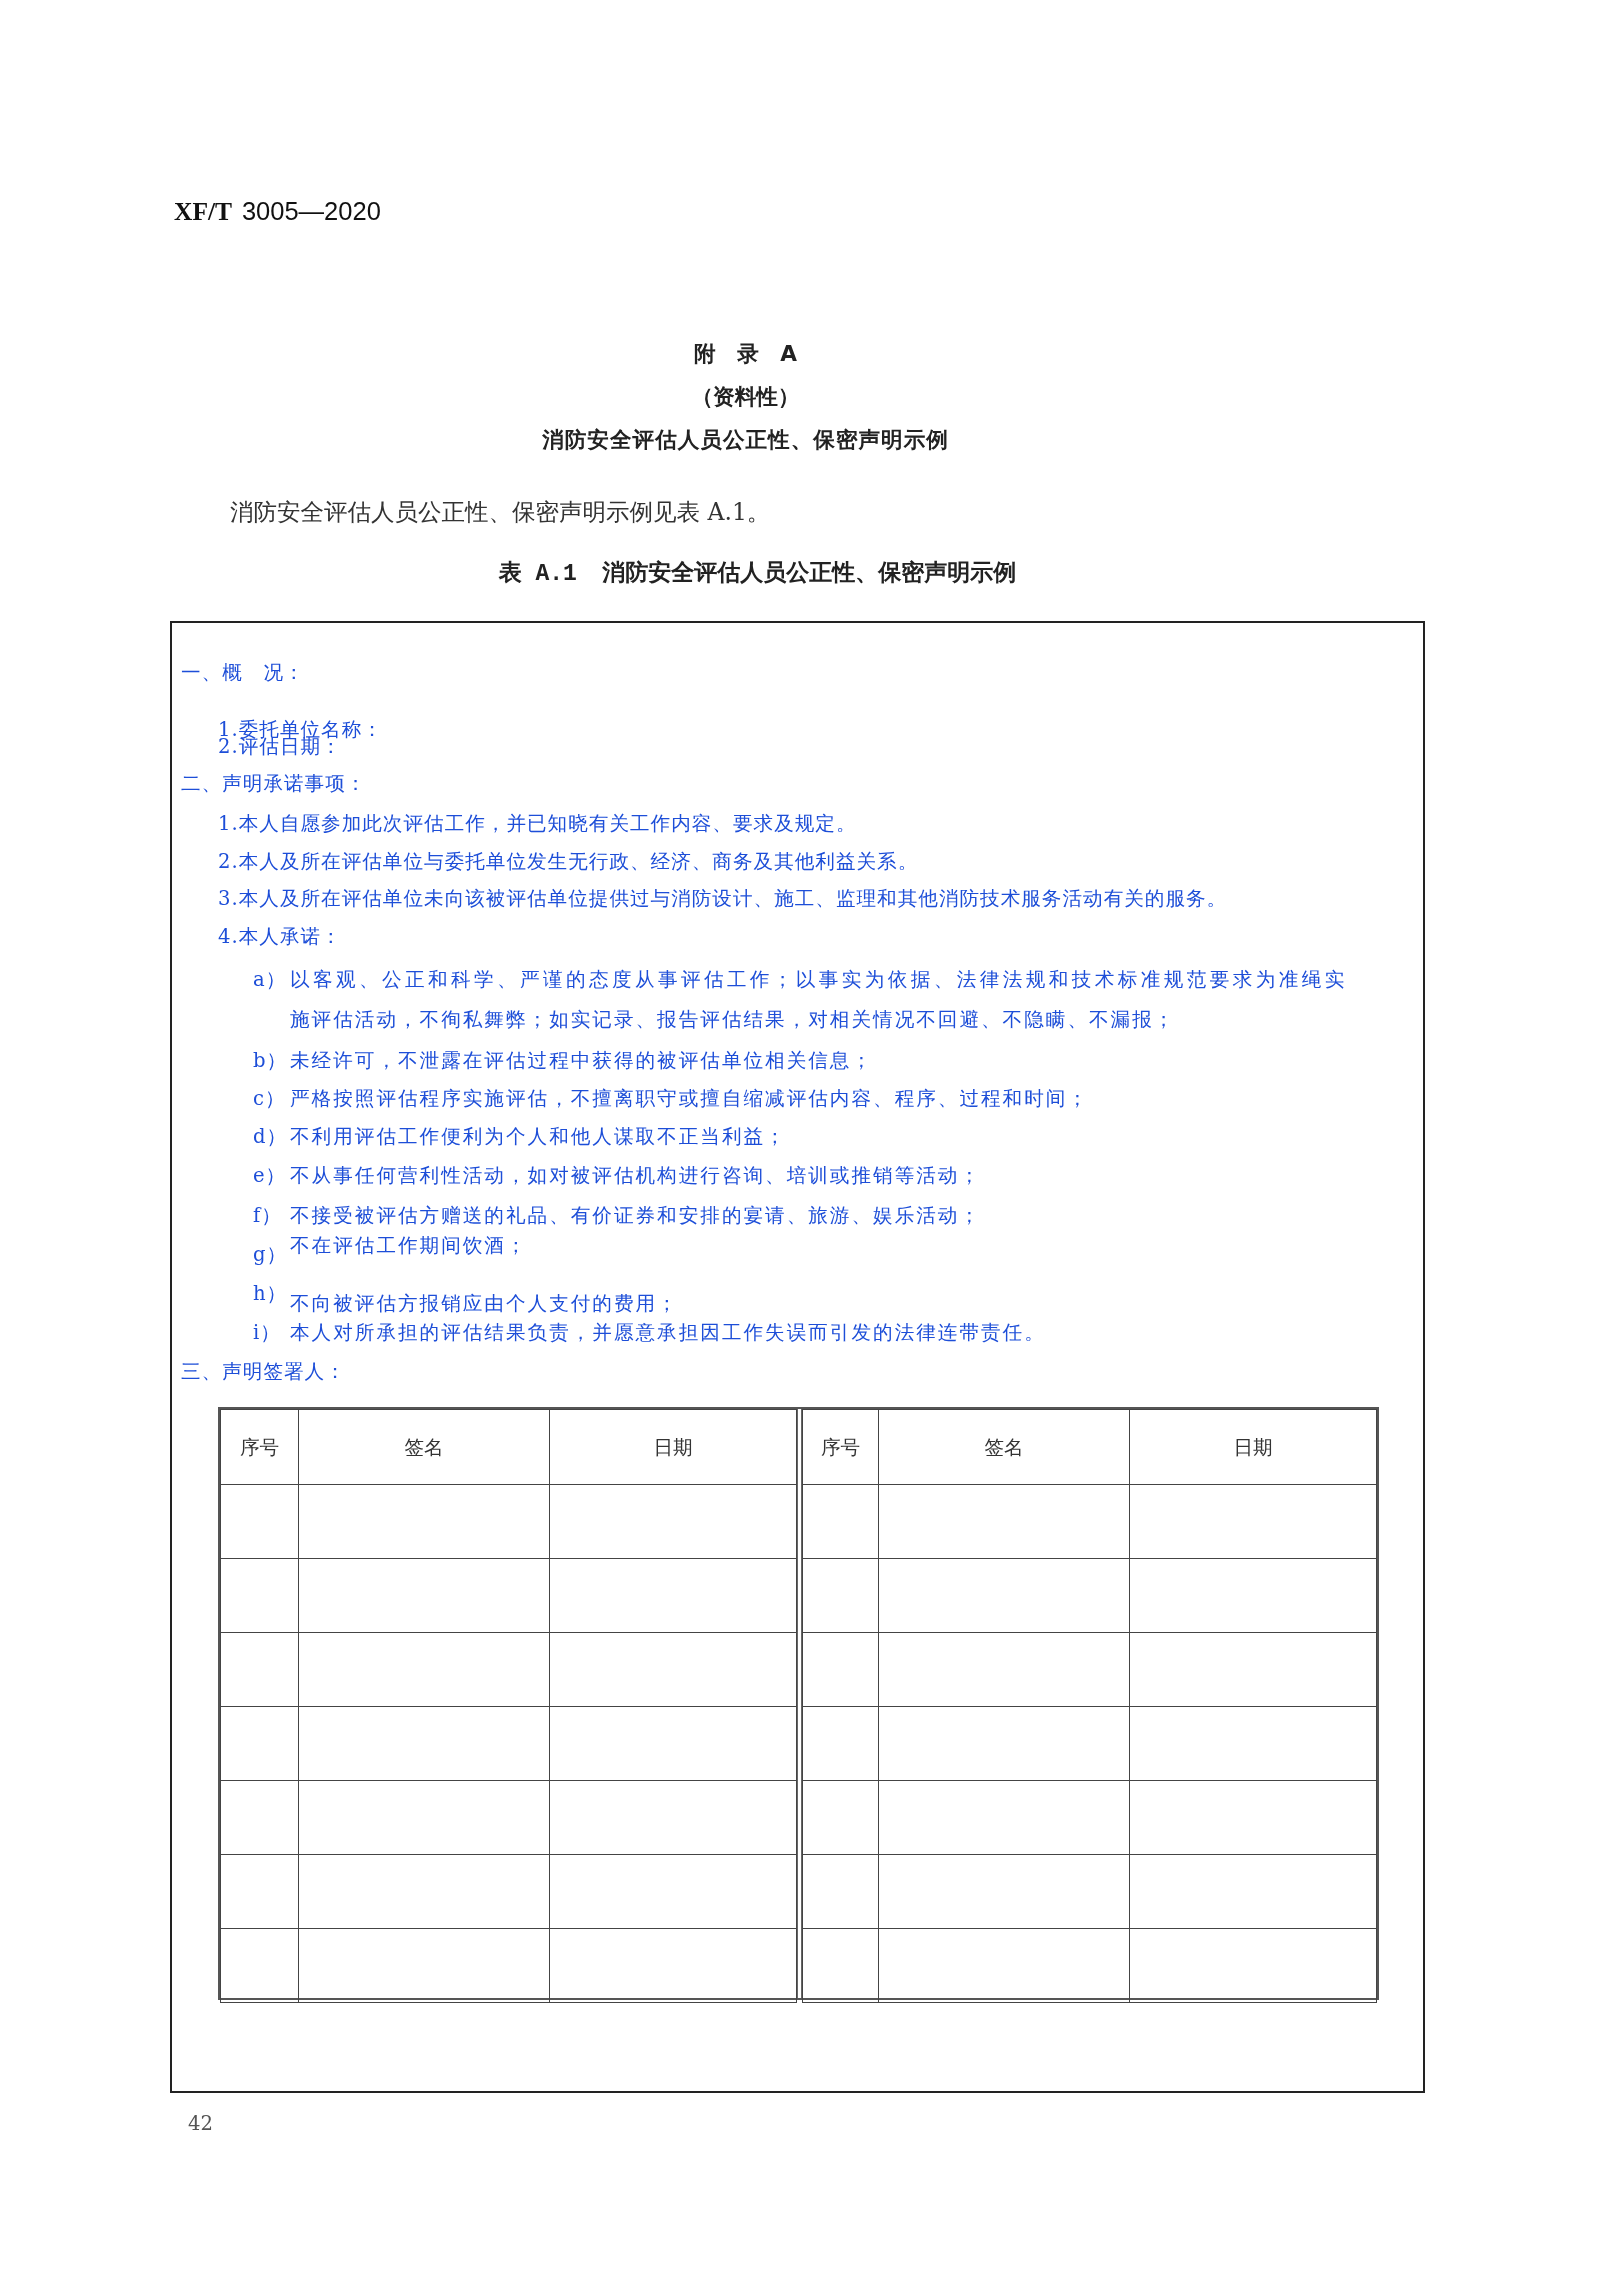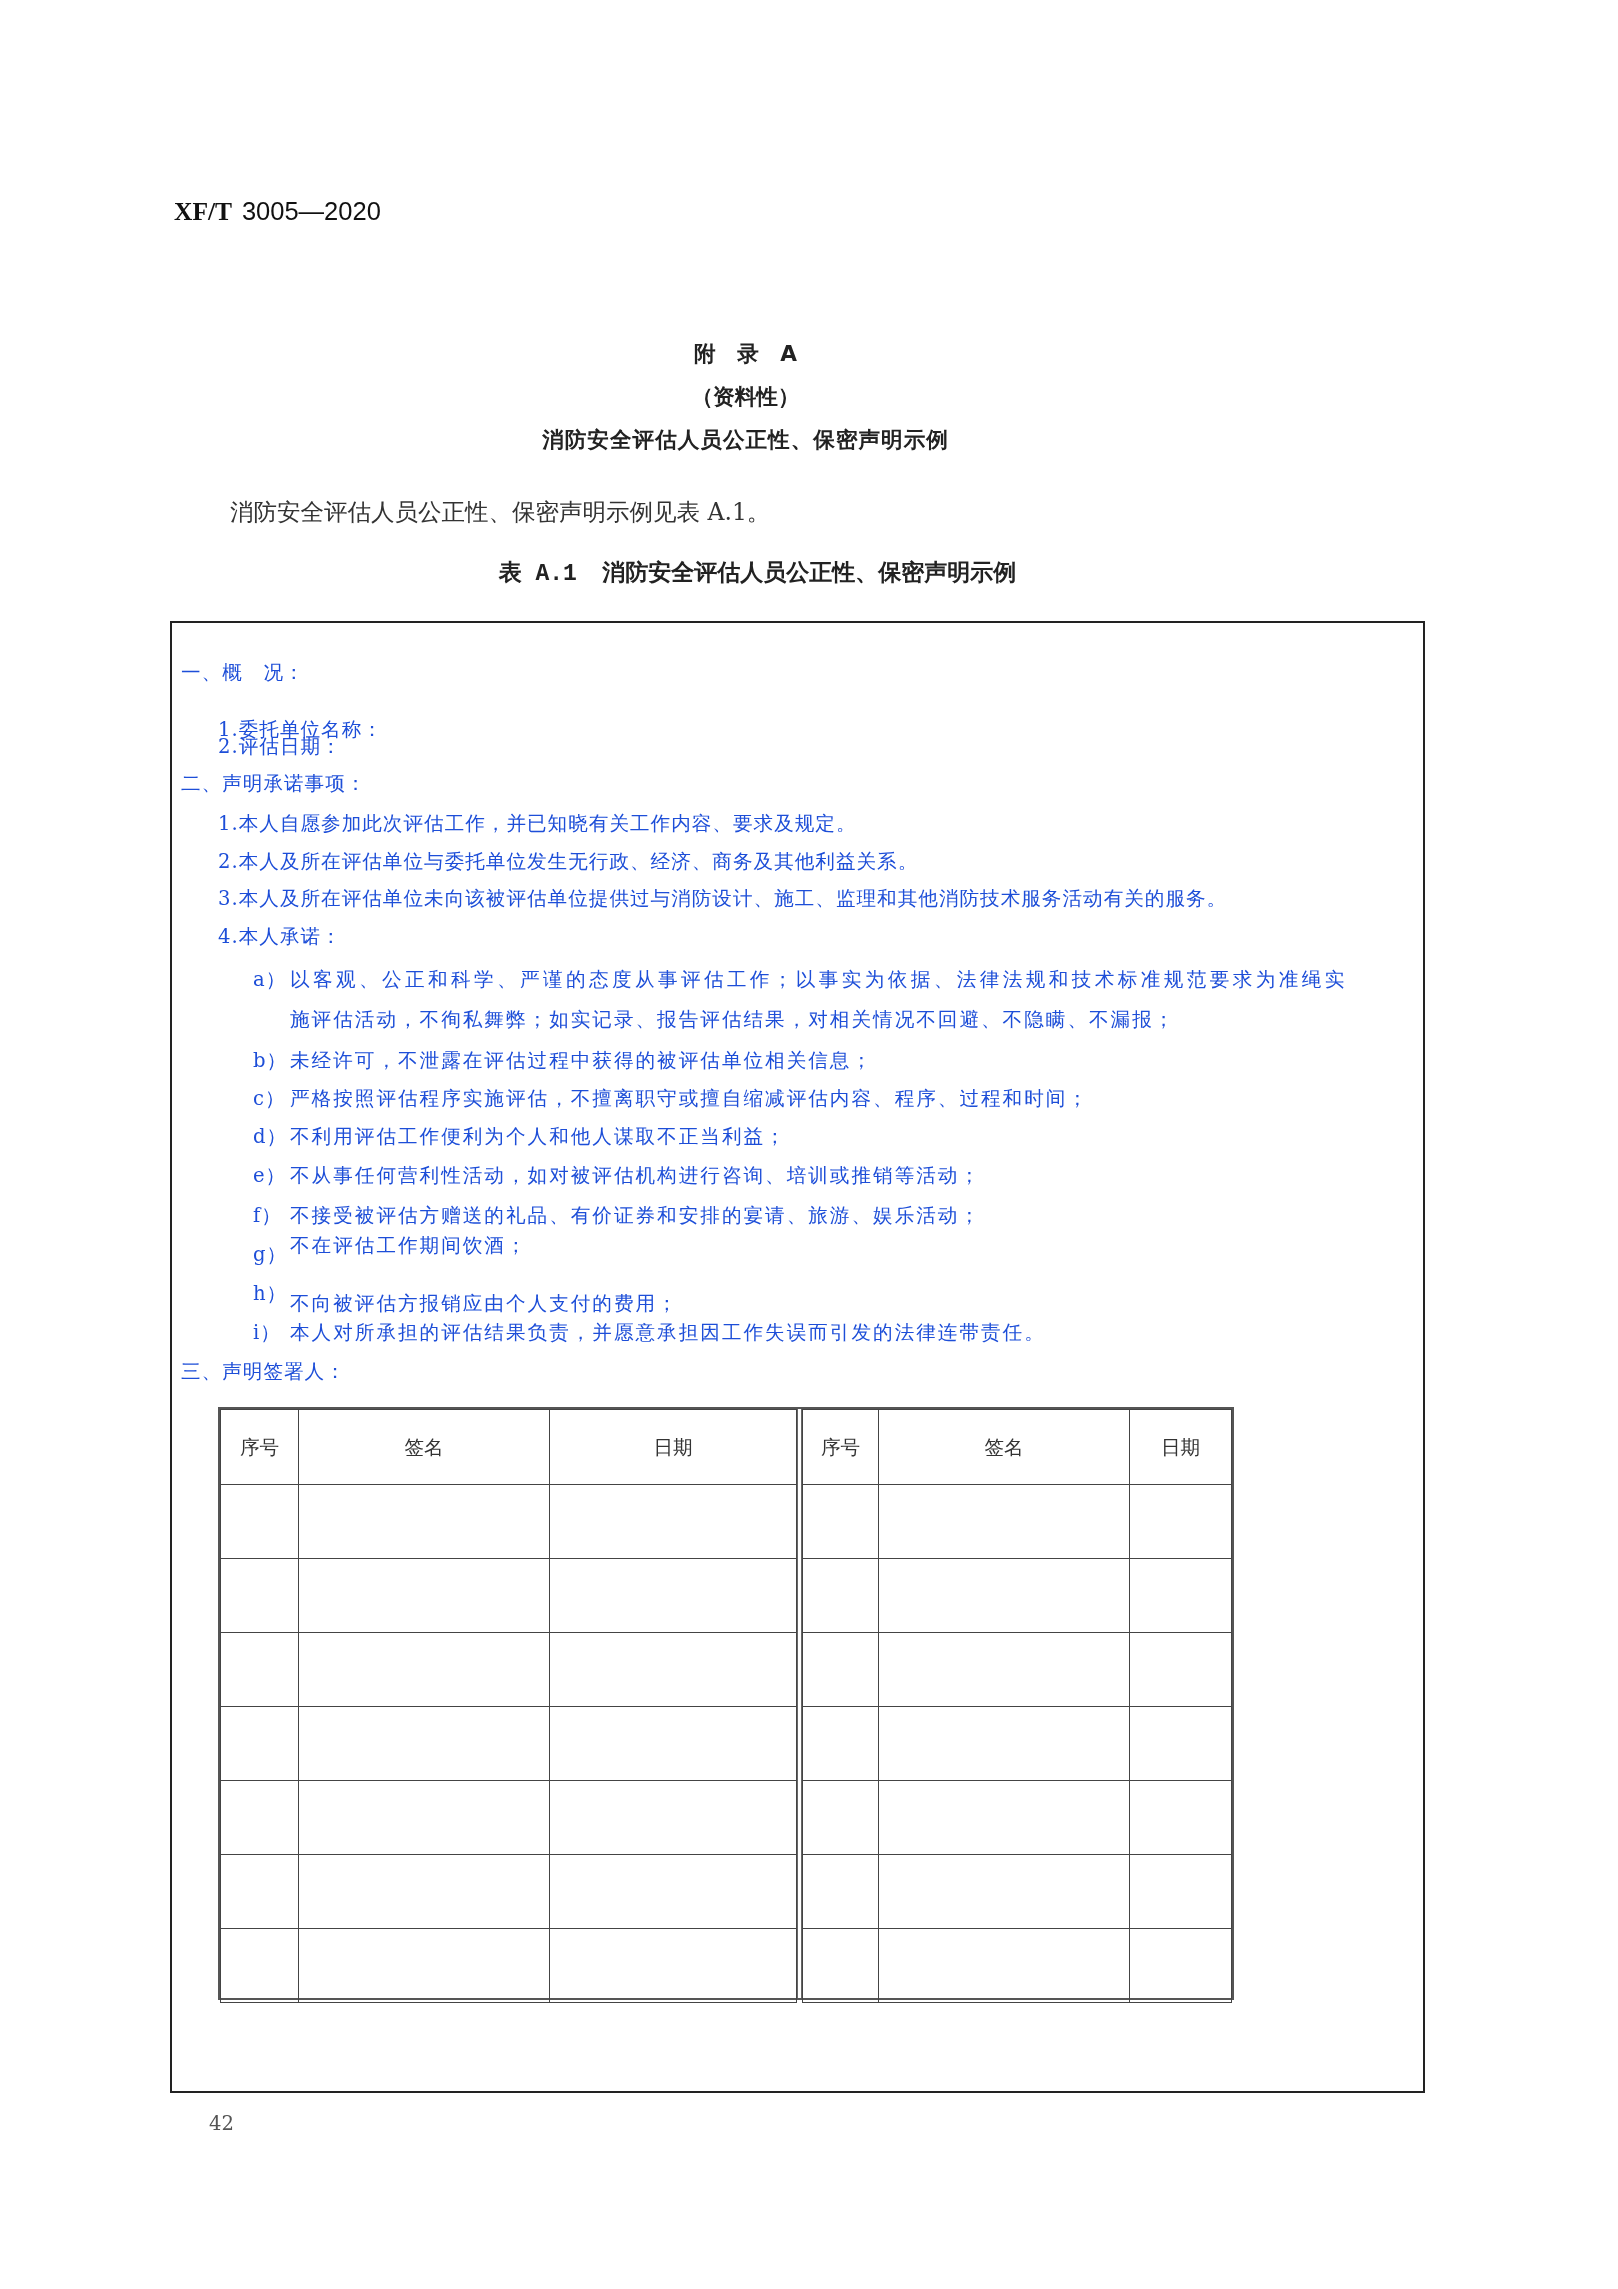--- a/index.html
+++ b/index.html
@@ -18,31 +18,31 @@
   .table-caption .cap-num { margin-right: 25.5px; }
 
   .frame { position: absolute; left: 170px; top: 621px; width: 1255px; height: 1472px;
            border: 2.9px solid #222; box-sizing: border-box; }
   .line { position: absolute; font-size: 19.6px; color: #1d4ed8; white-space: nowrap; letter-spacing: 1px; }
   .l1 { left: 181px; }
   .l2 { left: 218px; }
   .lab { left: 253px; }
   .txt { left: 290px; }
 
-  .sig { position: absolute; left: 218px; top: 1407px; width: 1016px; height: 593px;
+  .sig { position: absolute; left: 218px; top: 1407px; width: 1161px; height: 593px;
          border: 2.9px double #555; box-sizing: border-box; }
   .sig .half { position: absolute; top: 0; height: 100%; border-collapse: collapse; }
   .sig table { border-collapse: collapse; width: 100%; height: 100%; table-layout: fixed; }
   .sig td { border: 1.5px solid #444; text-align: center; vertical-align: middle; font-size: 19.6px; color: #333; padding: 0; }
   .sig tr.hdr { height: 75px; }
   .sig tr.row { height: 74px; }
   .sig .divider { position: absolute; top: 0; left: 577px; width: 4.9px; height: 100%;
                   border-left: 1.5px solid #666; border-right: 1.5px solid #666; box-sizing: border-box; background: #fff; }
 
-  .page-num { left: 188px; top: 2112px; font-size: 19.6px; color: #555; font-family: "DejaVu Serif", serif; margin-left: 21px; }
+  .page-num { left: 188px; top: 2112px; font-size: 19.6px; color: #555; font-family: "DejaVu Serif", serif; }
 </style>
 </head>
 <body>
 
 <div class="abs std-code">
   <span class="xf">XF/T</span><span class="num">3005—2020</span>
 </div>
 
 <div class="abs center h-appendix">附录A</div>
 <div class="abs center h-nature">（资料性）</div>

